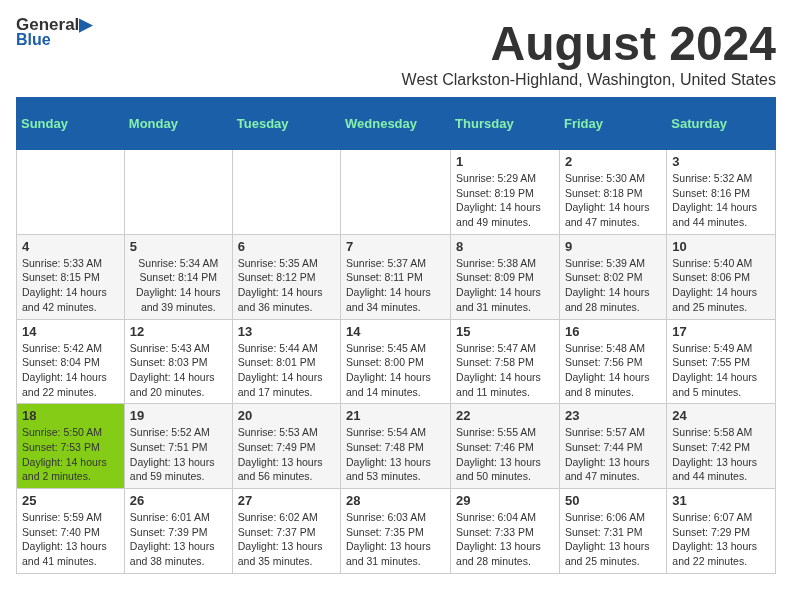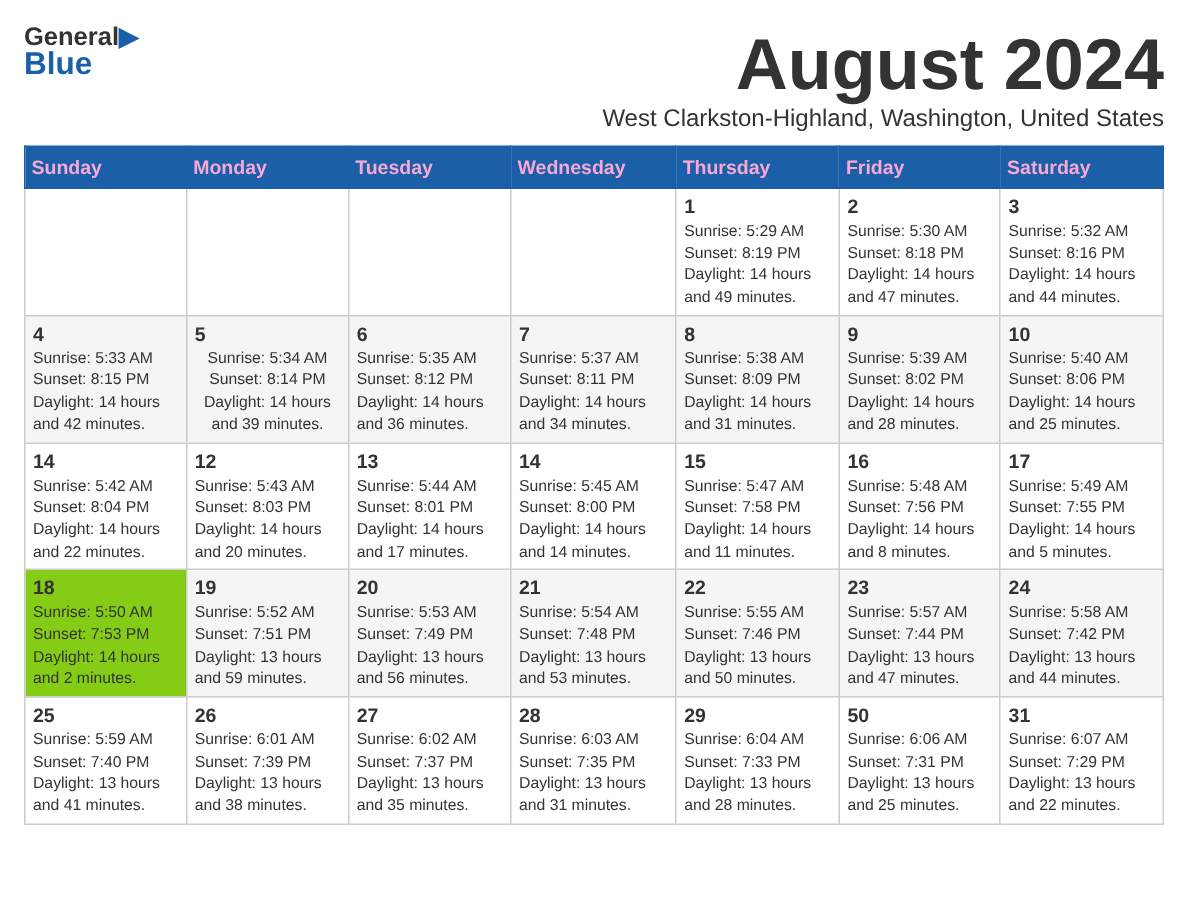--- a/index.html
+++ b/index.html
@@ -29,22 +29,22 @@
       color: #333;
       font-weight: normal;
     }
     .calendar-table {
       width: 100%;
       border-collapse: collapse;
       font-size: 11px;
     }
     .calendar-table th {
       background-color: #1a5fa8;
-      color: #f9a8d4;
-      padding: 6px 4px;
+      color: #86efac;
+      padding: 18px 4px;
       text-align: left;
       font-size: 13px;
       font-weight: bold;
       border: 1px solid #1a5fa8;
     }
     .calendar-table td {
       border: 1px solid #ccc;
       vertical-align: top;
       padding: 4px 5px;
       width: 113px;
@@ -75,21 +75,21 @@
       align-items: center;
     }
     .logo-letters {
       font-size: 17px;
       font-weight: bold;
       color: #333;
       line-height: 1;
     }
     .logo-letters .blue { color: #1a5fa8; }
     .logo-subtitle {
-      font-size: 21px;
+      font-size: 16px;
       font-weight: bold;
       color: #1a5fa8;
       margin-top: -2px;
     }
   </style>
 </head>
 <body>
 
 <div class="header-area">
   <div class="logo-wrap">

